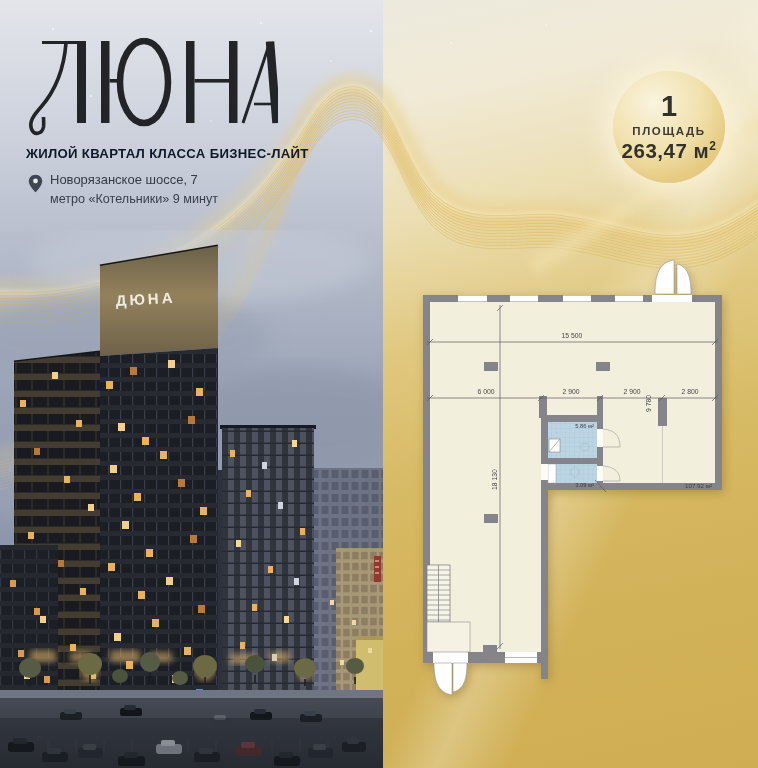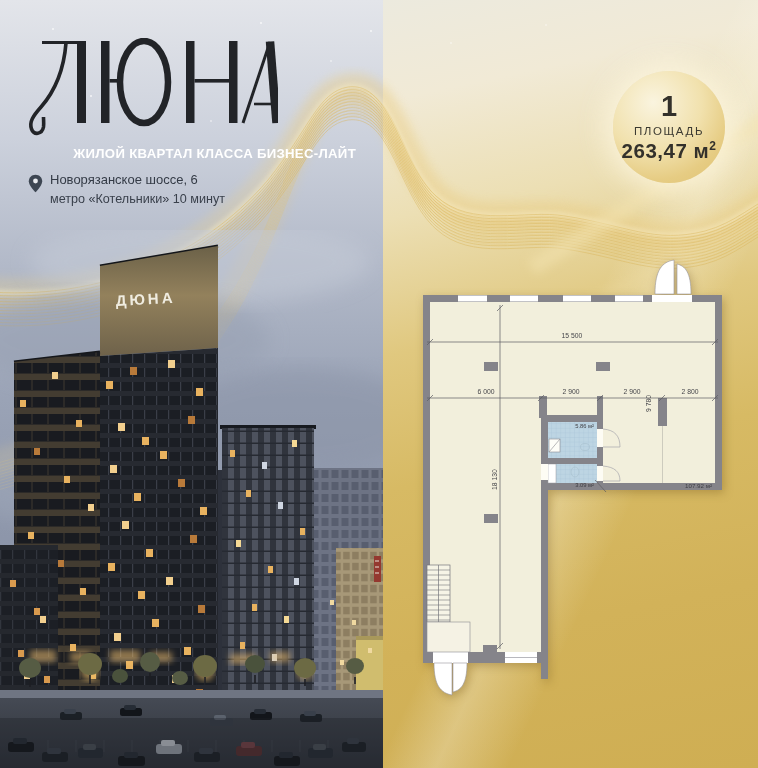--- a/index.html
+++ b/index.html
@@ -10,33 +10,33 @@
   .left-pane{left:0;top:0;width:383px;height:768px;
     background:linear-gradient(180deg,#e3e5ea 0%,#ccd1dc 18%,#b3bac9 34%,#9aa3b6 52%,#8d96aa 70%,#878f a2 100%);
     background:linear-gradient(180deg,#e3e5ea 0%,#ccd1dc 18%,#b3bac9 34%,#9aa3b6 52%,#8d96aa 70%,#878fa2 100%);}
   .right-pane{left:383px;top:0;width:375px;height:768px;
     background:linear-gradient(168deg,#eceade 0%,#f1ead6 12%,#ecdfb4 26%,#e0c87f 42%,#d7ba64 58%,#d2b259 78%,#cfae53 100%);}
   .right-pane::before{content:"";position:absolute;inset:0;
     background:linear-gradient(115deg,rgba(255,252,240,0) 48%,rgba(255,252,240,.28) 56%,rgba(255,252,240,0) 66%);}
   .star{width:2px;height:2px;border-radius:50%;background:#fff;opacity:.75;}
   
   .header{left:26px;top:38px;width:330px;color:#24262b;}
-  .tagline{margin-top:8px;font-size:13.2px;font-weight:bold;letter-spacing:.3px;color:#ffffff;text-align:right;}
+  .tagline{margin-top:8px;font-size:13.2px;font-weight:bold;letter-spacing:.3px;color:#0f172a;}
   .addr{margin-top:11px;position:relative;padding-left:24px;color:#343b46;}
   .addr .pin{position:absolute;left:2px;top:2px;}
   .addr-1{font-size:13px;font-weight:500;}
   .addr-2{font-size:12.6px;margin-top:5px;color:#3a414c;}
   
   .badge{left:613px;top:71px;width:112px;height:112px;border-radius:50%;
     background:radial-gradient(circle at 36% 28%,#faf4df 0%,#f1e1ad 45%,#e6cc83 72%,#dfc170 100%);
     box-shadow:0 0 28px 8px rgba(253,246,222,.85);
     display:flex;flex-direction:column;align-items:center;justify-content:center;
     color:#33312b;text-align:center;}
   .b-num{font-size:29px;font-weight:700;line-height:1;}
-  .b-label{font-size:11.5px;font-weight:400;letter-spacing:1.6px;margin-top:4px;color:#3c3a31;}
+  .b-label{font-size:11.5px;font-weight:700;letter-spacing:1.6px;margin-top:4px;color:#3c3a31;}
   .b-value{font-size:20.5px;font-weight:700;margin-top:2px;letter-spacing:.5px;}
   .b-value sup{font-size:12px;}
   
   .wave-svg{left:0;top:0;pointer-events:none;}
   .city-svg{left:0;top:230px;}
   .plan-svg{left:383px;top:240px;filter:drop-shadow(2px 3px 5px rgba(96,66,12,.30));}
   .logo-svg{display:block;}
 </style>
 </head>
 <body>
@@ -355,22 +355,22 @@
         <path d="M244,3.5 L250.5,85" stroke-width="8.5"></path>
         <path d="M228,66 H247" stroke-width="2.6"></path>
       </g>
     </svg>
     <div class="tagline">ЖИЛОЙ КВАРТАЛ КЛАССА БИЗНЕС-ЛАЙТ</div>
     <div class="addr">
       <svg class="pin" width="15" height="19" viewBox="0 0 15 19">
         <path d="M7.5,0.8 C3.6,0.8 0.8,3.7 0.8,7.3 C0.8,12 7.5,18.3 7.5,18.3 C7.5,18.3 14.2,12 14.2,7.3 C14.2,3.7 11.4,0.8 7.5,0.8 Z" fill="#3d4652"></path>
         <circle cx="7.5" cy="7" r="2.4" fill="#e9ebef"></circle>
       </svg>
-      <div class="addr-1">Новорязанское шоссе, 6</div>
-      <div class="addr-2">метро «Котельники» 10 минут</div>
+      <div class="addr-1">Новорязанское шоссе, 7</div>
+      <div class="addr-2">метро «Котельники» 9 минут</div>
     </div>
   </div>
 
   <div class="abs badge">
     <div class="b-num">1</div>
     <div class="b-label">ПЛОЩАДЬ</div>
     <div class="b-value"><span>263,47</span>&nbsp;<span>м</span><sup>2</sup></div>
   </div>
 
   <svg class="abs plan-svg" width="375" height="470" viewBox="383 240 375 470">

